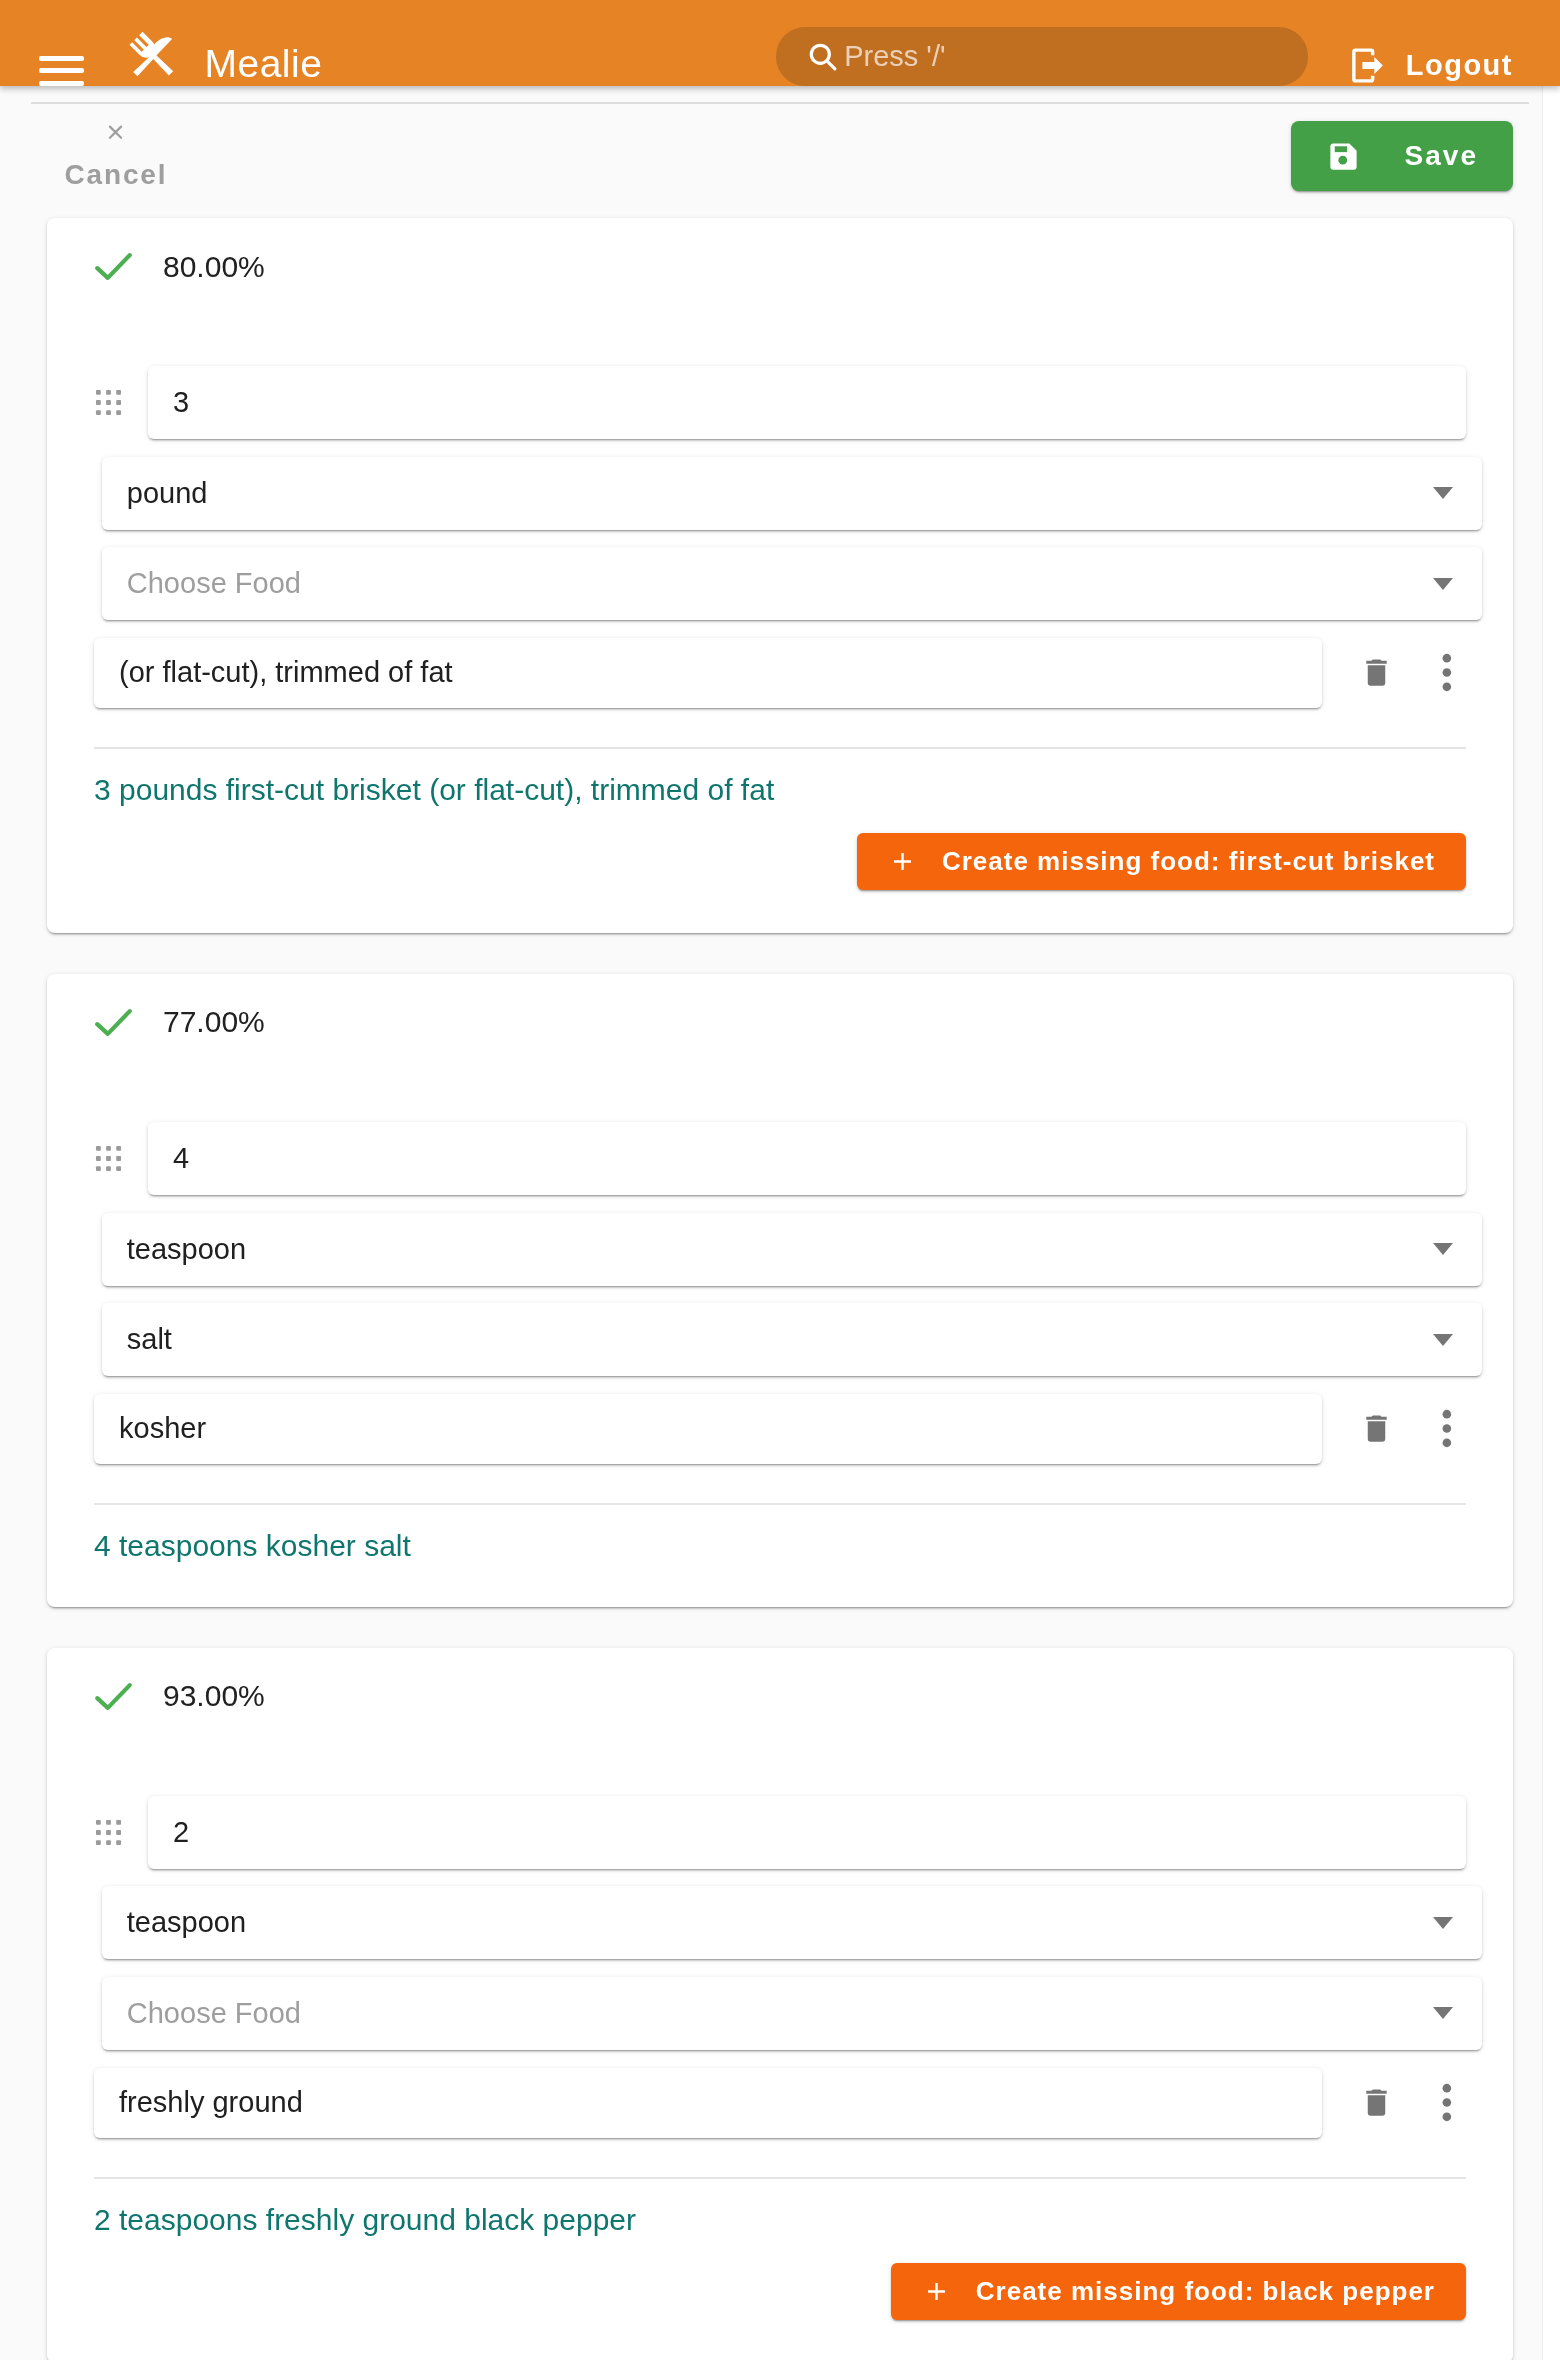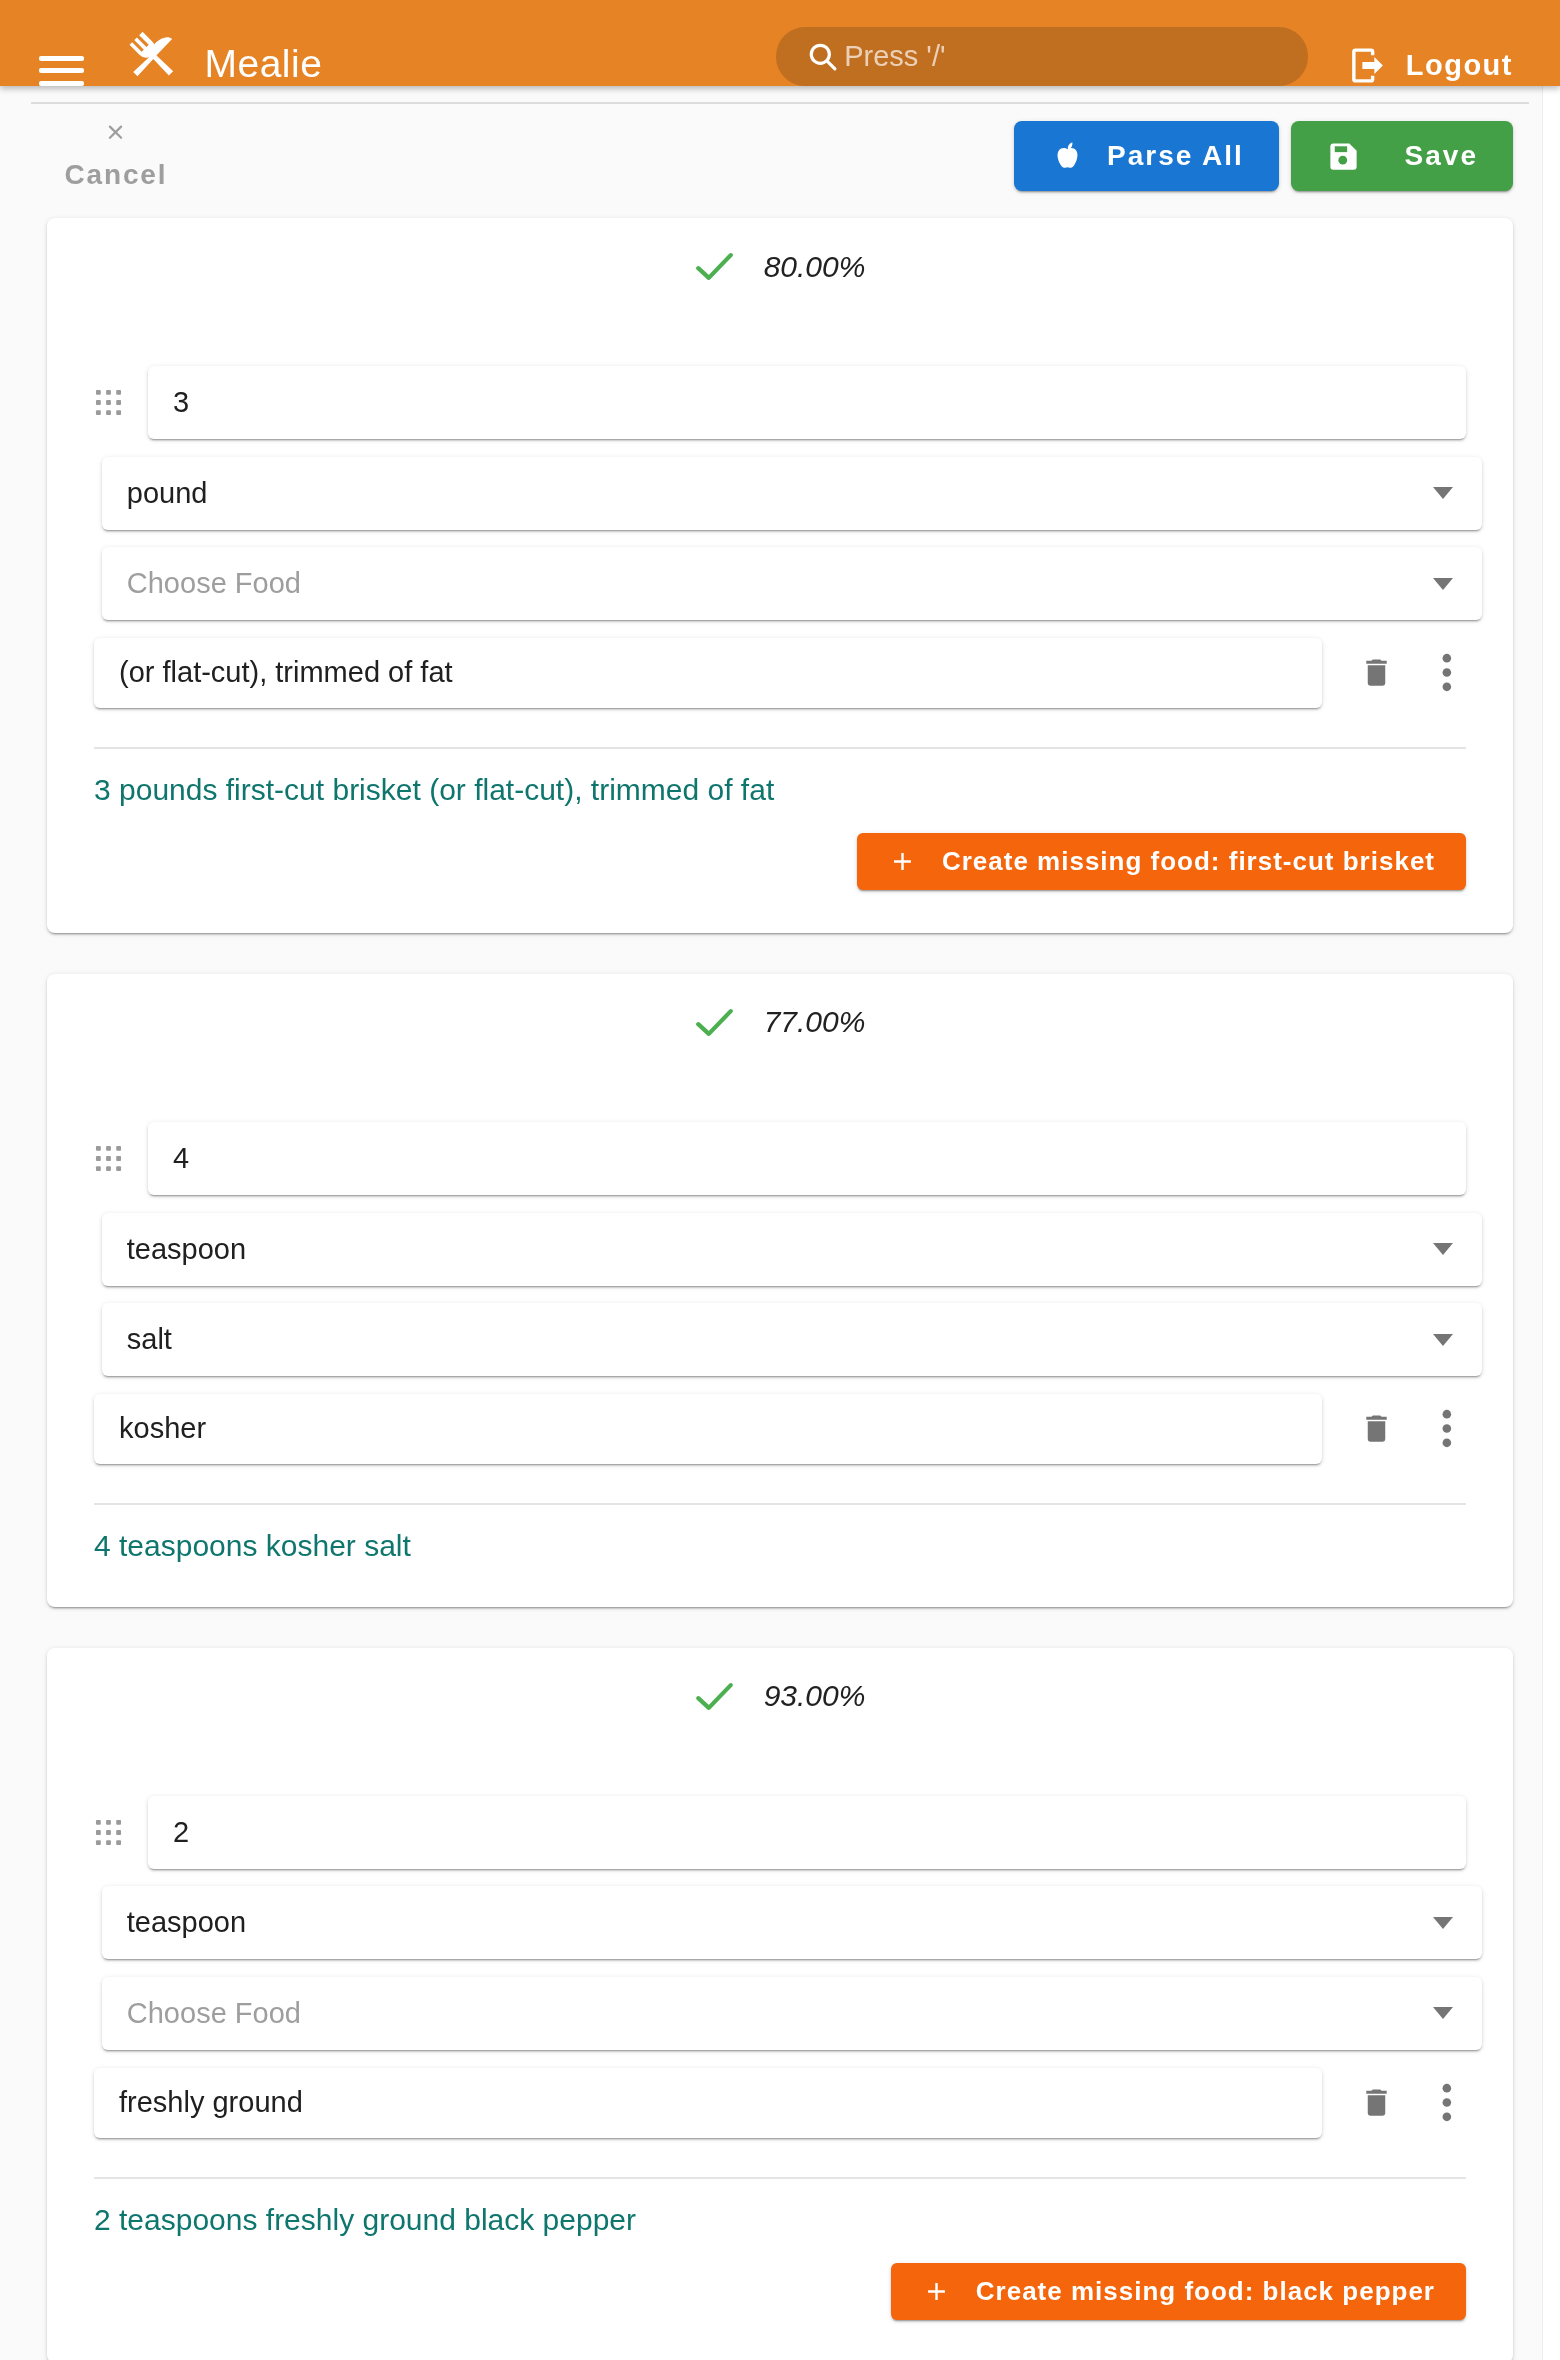--- a/index.html
+++ b/index.html
@@ -60,23 +60,23 @@
   .btn-save{background:#43A047;margin-left:11.7px;gap:44px;}
   
   .cards{margin:27px 47px 0;}
   .card{
     background:#fff;border-radius:7.8px;
     box-shadow:0 2.9px 1px -2px rgba(0,0,0,.2),0 2px 2px 0 rgba(0,0,0,.14),0 1px 4.9px 0 rgba(0,0,0,.12);
     padding:29px 47px 43px;box-sizing:border-box;
   }
   .card + .card{margin-top:41px;}
   .confidence-row{
-    display:flex;justify-content:center;align-items:center;gap:30px;
+    display:flex;justify-content:flex-start;align-items:center;gap:30px;
     height:39px;margin-bottom:80px;
-    font-size:30px;color:#212121;font-style:italic;
+    font-size:30px;color:#212121;
   }
   .qty-row{display:flex;align-items:center;}
   .drag-handle{width:29px;margin-right:25px;display:flex;align-items:center;justify-content:center;cursor:grab;}
   .solo-field{
     background:#fff;border-radius:5.9px;height:73px;
     box-shadow:0 2.9px 1px -2px rgba(0,0,0,.2),0 2px 2px 0 rgba(0,0,0,.14),0 1px 4.9px 0 rgba(0,0,0,.12);
     display:flex;align-items:center;padding:0 25px;box-sizing:border-box;
     font-size:29px;color:#202020;
   }
   .qty-row .solo-field{flex:1;}
@@ -153,27 +153,20 @@
 
 <div class="toolbar">
   <div class="cancel-btn">
     <svg width="33" height="33" viewBox="0 0 24 24" fill="none" stroke="#9E9E9E" stroke-width="2.4" stroke-linecap="round">
       <line x1="6" y1="6" x2="18" y2="18"></line>
         <line x1="18" y1="6" x2="6" y2="18"></line>
     </svg>
     <span>Cancel</span>
   </div>
   <div class="toolbar-spacer"></div>
-  <button class="btn btn-parse">
-    <svg width="37" height="37" viewBox="0 0 24 24" fill="#fff">
-      <path d="M12 7.3c1.5-1 4-1.3 5.6.8 1.8 2.4.5 7.1-1.3 9.5-1 1.4-2.2 2-3.3 1.6-.4-.14-.7-.3-1-.3s-.6.16-1 .3c-1.1.4-2.3-.2-3.3-1.6C5.9 15.2 4.6 10.5 6.4 8.1 8 6 10.5 6.3 12 7.3z"></path>
-      <path d="M12.2 7.6c-.3-2.2.7-4.1 2.9-4.9.4 2.3-.7 4.1-2.9 4.9z"></path>
-    </svg>
-    <span>Parse All</span>
-  </button>
   <button class="btn btn-save">
     <svg width="35" height="35" viewBox="0 0 24 24">
       <path fill="#fff" d="M5 3h11l5 5v11a2 2 0 0 1-2 2H5a2 2 0 0 1-2-2V5a2 2 0 0 1 2-2z"></path>
       <rect x="6" y="5" width="8.5" height="4" fill="#43A047"></rect>
       <circle cx="11.5" cy="14.5" r="3" fill="#43A047"></circle>
     </svg>
     <span>Save</span>
   </button>
 </div>
 

